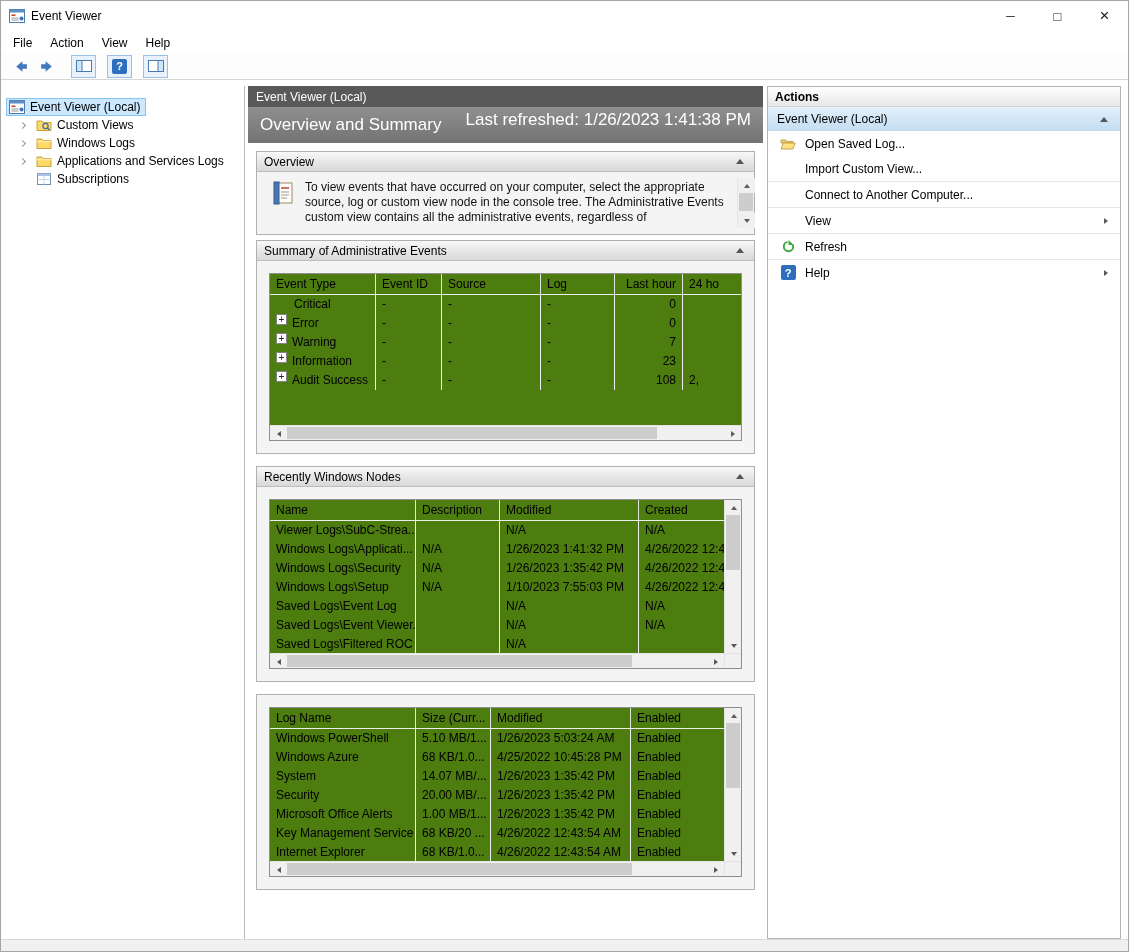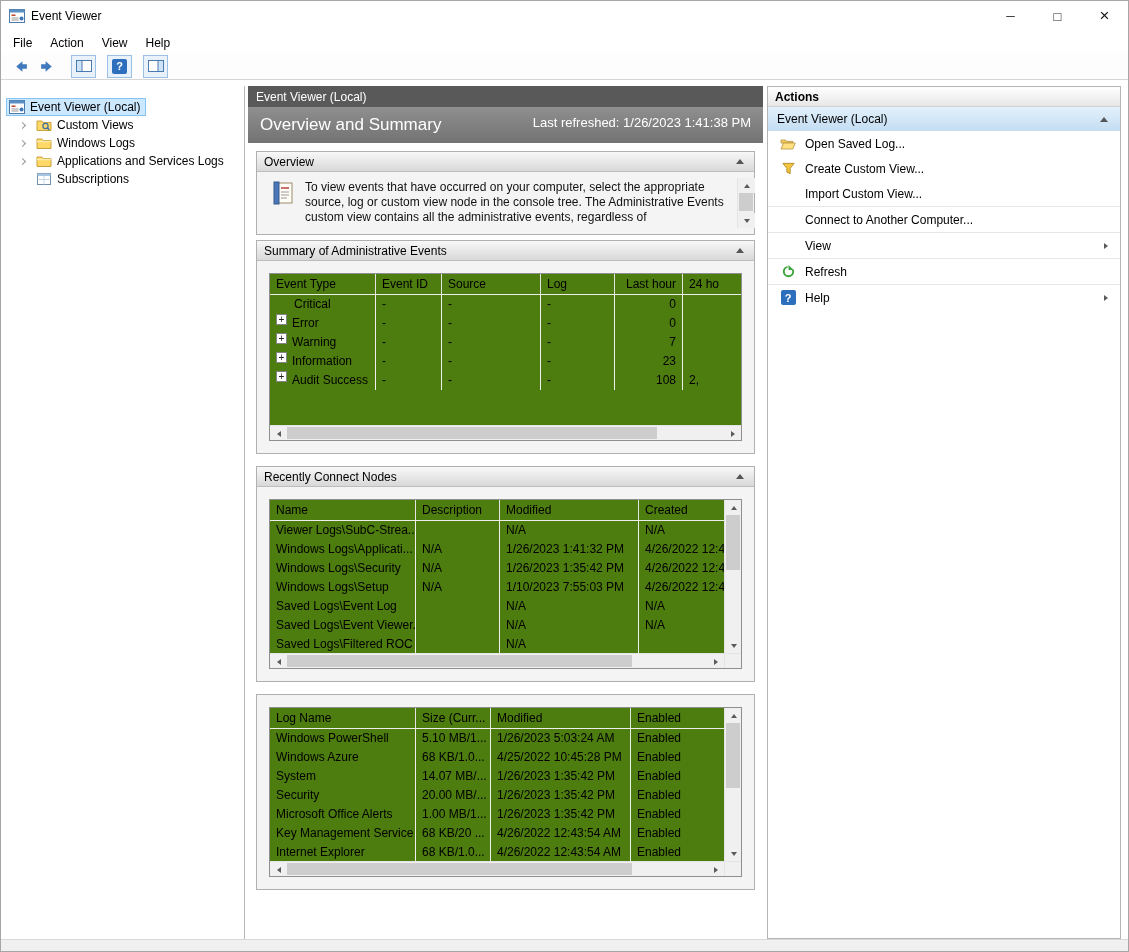--- a/index.html
+++ b/index.html
@@ -42,21 +42,21 @@
   .sel-wrap { display:inline-flex; align-items:center; height:18px; padding:0 4px 0 2px; border:1px solid transparent; }
   .tree-item.selected .sel-wrap { background:#cce8ff; border-color:#84c5f2; }
   .tree-icon { width:16px; height:16px; margin-right:5px; display:inline-flex; flex:none; }
   .chev { width:5px; height:5px; border-top:1px solid #969696; border-right:1px solid #969696; transform:rotate(45deg); margin:0 8px 0 2px; flex:none; }
   .chev-spacer { width:15px; flex:none; }
 
   
   .center-header { height:21px; background:#595959; color:#fff; display:flex; align-items:center; padding:0 8px; }
   .banner { height:36px; background:linear-gradient(#8f8f8f,#737373); color:#fff; display:flex; align-items:center; padding:8px 12px; }
   .banner-title { font-size:17px; font-weight:normal; }
-  .banner-refreshed { margin-left:auto; font-size:13px; align-self:flex-end; margin-bottom:5px;text-align:right; }
+  .banner-refreshed { margin-left:auto; font-size:17px; align-self:flex-end; margin-bottom:5px;text-align:right; }
   .center-body { flex:1; background:#fff; padding:8px; overflow:hidden; }
 
   .section { border:1px solid #b0b0b0; margin-bottom:12px; }
   .section.overview { margin-bottom:5px; }
   .section-header { height:20px; background:linear-gradient(#f8f8f8,#d8d8d8); border-bottom:1px solid #bdbdbd; display:flex; align-items:center; padding:0 7px; }
   .collapse-btn { margin-left:auto; width:14px; display:flex; justify-content:center; }
   .tri { width:0; height:0; display:block; }
   .tri.up    { border-left:4px solid transparent; border-right:4px solid transparent; border-bottom:5px solid #555; }
   .tri.sm-up { border-left:3.5px solid transparent; border-right:3.5px solid transparent; border-bottom:4px solid #5a5a5a; }
   .tri.sm-down { border-left:3.5px solid transparent; border-right:3.5px solid transparent; border-top:4px solid #5a5a5a; }
@@ -372,21 +372,21 @@
                       <i class="tri sm-right"></i>
                     </span>
                 </div>
               </div>
             </div>
           </div>
         </div>
 
         <div class="section">
           <div class="section-header">
-            <span>Recently Connect Nodes</span>
+            <span>Recently Windows Nodes</span>
             <span class="collapse-btn">
                 <i class="tri up"></i>
               </span>
           </div>
           <div class="table-wrap">
             <div class="tablebox recent">
               <div class="t-top">
                 <div class="t-grid">
                   <div class="thead">
                     <div class="th c0">Name</div>
@@ -565,28 +565,20 @@
       <div class="action-item">
         <span class="a-icon">
           <svg viewBox="0 0 16 16" width="16" height="16">
               <path d="M1 4 h4.6 l1 1.4 h6.2 v1.6 h-11.8 z" fill="#f2cf63" stroke="#b8923a" stroke-width="0.8"></path>
               <path d="M1 13 L3.4 7 H15.3 L12.8 13 Z" fill="#ffe083" stroke="#b8923a" stroke-width="0.8"></path>
             </svg>
         </span>
         <span class="a-label">Open Saved Log...</span>
       </div>
       <div class="action-item">
-        <span class="a-icon">
-          <svg viewBox="0 0 16 16" width="15" height="15">
-              <path d="M2 2.5 H14 L9.8 7.8 V13.5 L6.2 11.8 V7.8 Z" fill="#f4c63f" stroke="#a8861f" stroke-width="0.9"></path>
-            </svg>
-        </span>
-        <span class="a-label">Create Custom View...</span>
-      </div>
-      <div class="action-item">
         <span class="a-icon"></span>
         <span class="a-label">Import Custom View...</span>
       </div>
       <div class="action-sep"></div>
       <div class="action-item">
         <span class="a-icon"></span>
         <span class="a-label">Connect to Another Computer...</span>
       </div>
       <div class="action-sep"></div>
       <div class="action-item">

